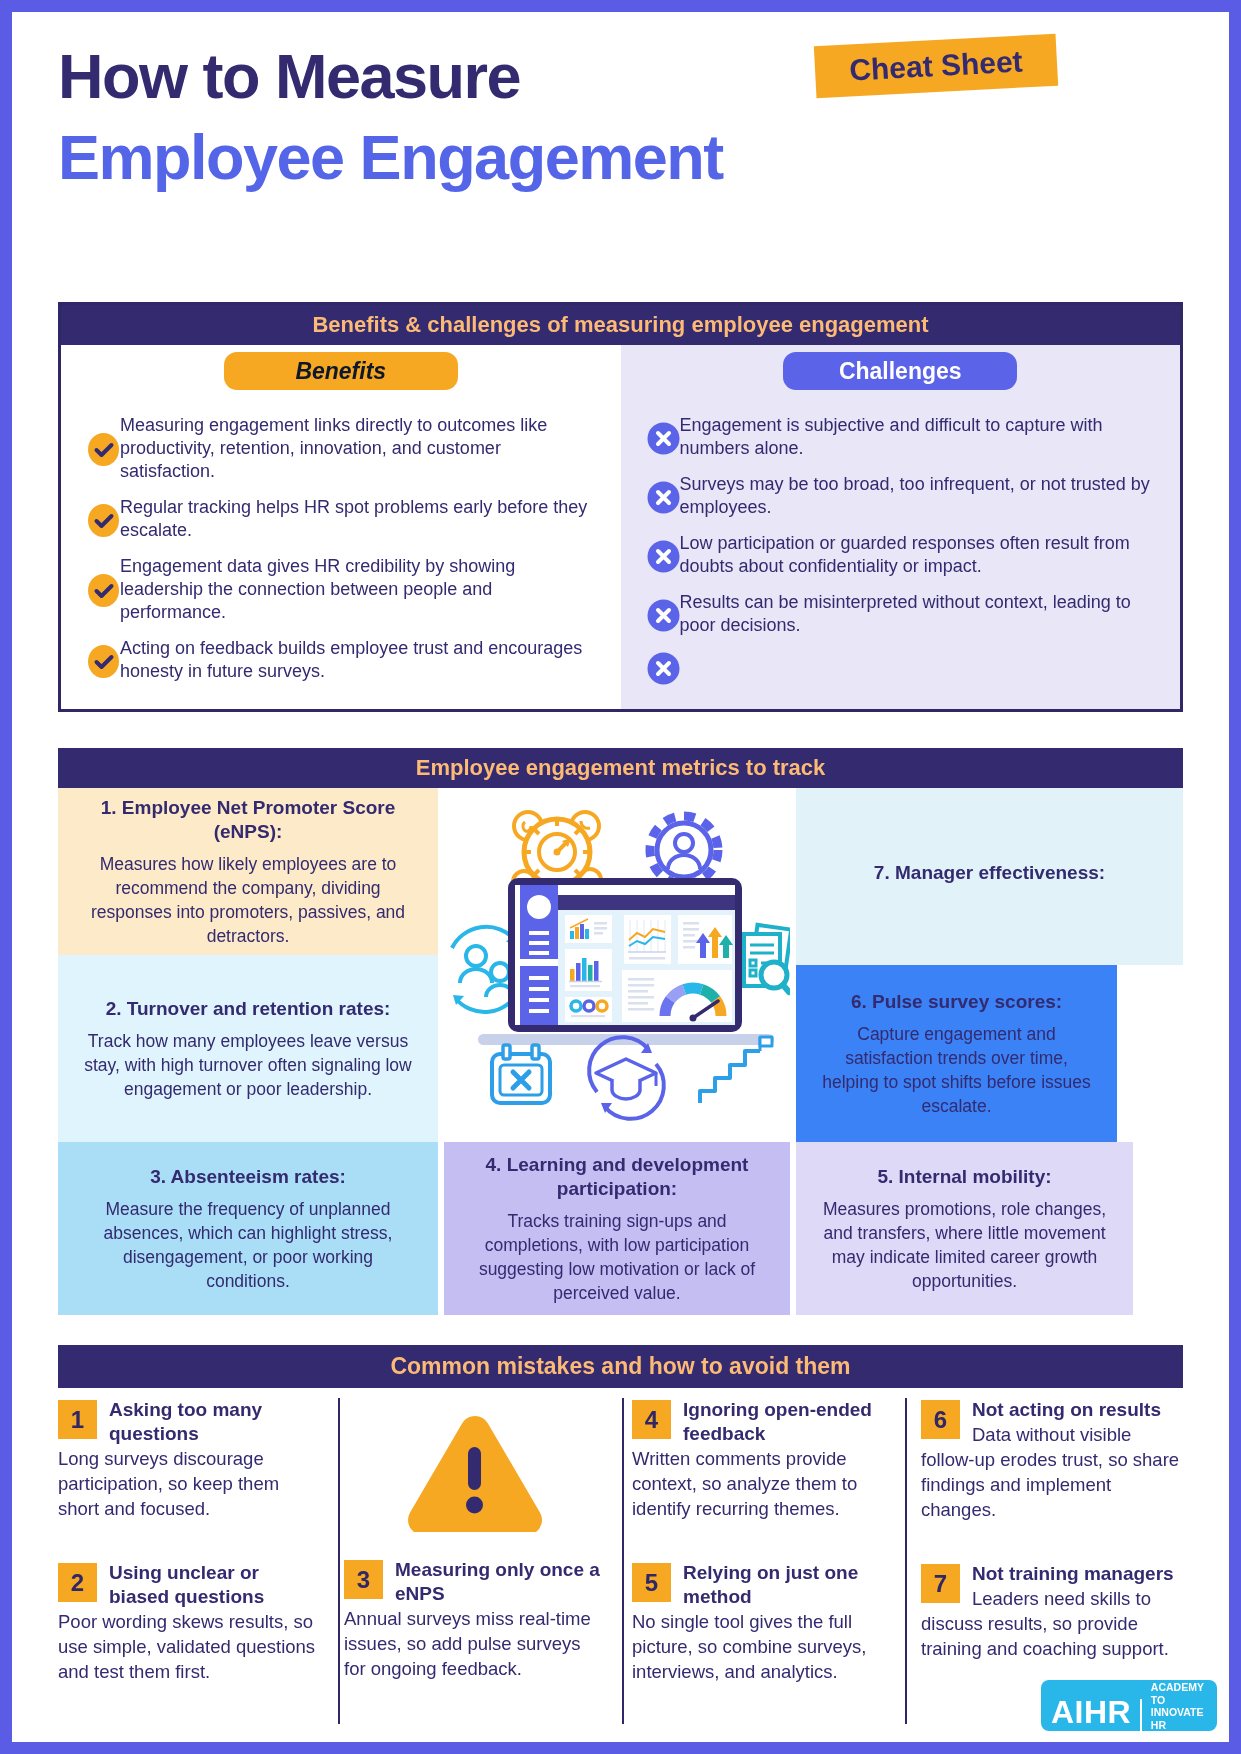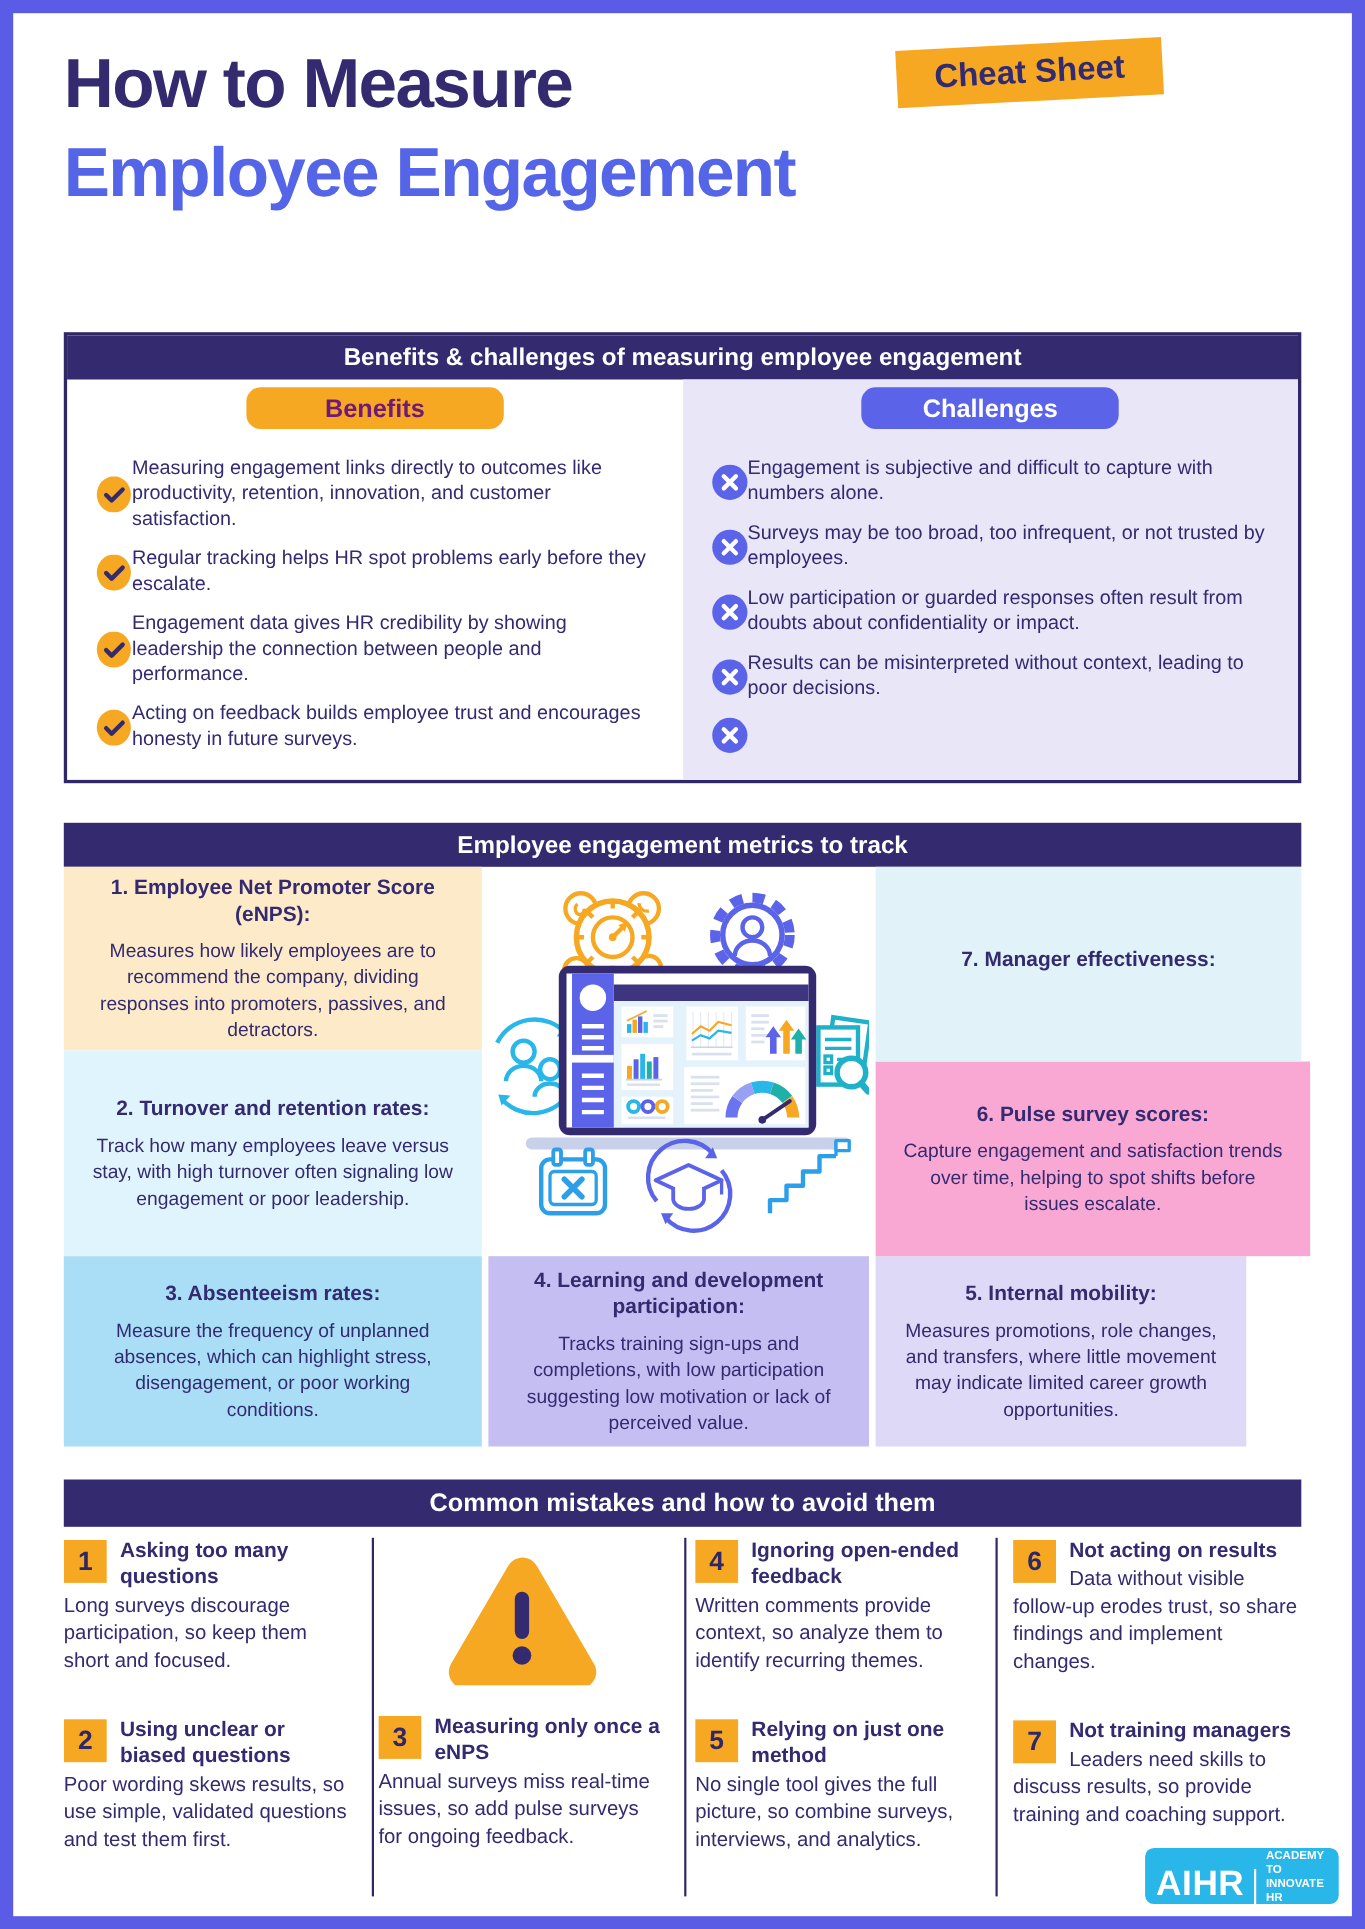--- a/index.html
+++ b/index.html
@@ -10,51 +10,51 @@
   
   .hdr-title{position:absolute;left:58px;top:36px;font-size:63px;font-weight:bold;
              line-height:81px;letter-spacing:-1.5px;margin:0;}
   .hdr-title .l1{display:block;color:#332a70;}
   .hdr-title .l2{display:block;color:#5465e8;}
   .cheat-badge{position:absolute;left:815px;top:40px;width:242px;height:52px;background:#f7a823;
                color:#332a70;font-weight:bold;font-size:30px;display:flex;align-items:center;
                justify-content:center;transform:rotate(-3deg);}
 
   
-  .sec-bar{background:#332a70;color:#ffffff;font-weight:bold;display:flex;align-items:center;
+  .sec-bar{background:#332a70;color:#fdba74;font-weight:bold;display:flex;align-items:center;
            justify-content:center;}
 
   
   #sec1{position:absolute;left:58px;top:302px;width:1125px;height:410px;border:3px solid #2f2766;
         box-sizing:border-box;background:#fff;}
   #sec1 .sec-bar{height:40px;font-size:22px;}
   .bc-body{display:flex;height:364px;}
   .bc-col{width:50%;box-sizing:border-box;padding-top:7px;}
   .bc-col.right{background:#e9e6f8;}
   .pill{width:234px;height:38px;border-radius:13px;margin:0 auto 24px;display:flex;
         align-items:center;justify-content:center;font-size:23px;font-weight:bold;}
-  .pill-benefits{background:#f7a823;color:#701a75;}
+  .pill-benefits{background:#f7a823;color:#0f172a;font-style:italic;}
   .pill-challenges{background:#5b63e8;color:#fff;}
   .bc-item{display:flex;align-items:center;gap:0;padding:0 26px;margin-bottom:13px;}
   .bc-icon{flex:0 0 33px;height:33px;margin-top:2px;}
   .bc-item p{margin:0;font-size:18px;line-height:23px;}
 
   
   #sec2{position:absolute;left:58px;top:748px;width:1125px;height:567px;}
   #sec2 .sec-bar{height:40px;font-size:22px;}
   .metric-box{position:absolute;box-sizing:border-box;text-align:center;display:flex;
               flex-direction:column;justify-content:center;padding:6px 24px;}
   .metric-box h3{margin:0 0 8px;font-size:19px;line-height:24px;}
   .metric-box p{margin:0;font-size:17.5px;line-height:24px;}
   .mb1{left:0;top:40px;width:380px;height:167px;background:#fdeac8;}
   .mb2{left:0;top:207px;width:380px;height:187px;background:#e0f4fd;}
   .mb3{left:0;top:394px;width:380px;height:173px;background:#a9def6;}
   .mb4{left:386px;top:394px;width:346px;height:173px;background:#c5bef2;padding:0 14px;}
   .mb5{left:738px;top:394px;width:337px;height:173px;background:#ded9f6;}
-  .mb6{left:738px;top:217px;width:395px;height:177px;background:#f9a8d4;}
+  .mb6{left:738px;top:217px;width:321px;height:177px;background:#3b82f6;}
   .mb7{left:738px;top:40px;width:387px;height:177px;background:#e1f3f9;}
   .illus{position:absolute;left:386px;top:40px;width:346px;height:354px;}
 
   
   #sec3{position:absolute;left:58px;top:1345px;width:1125px;height:352px;}
   #sec3 .sec-bar{height:43px;font-size:23px;}
   .mk-cols{display:flex;margin-top:10px;align-items:stretch;}
   .mk-col{box-sizing:border-box;padding-right:16px;}
   .mk-col.c1{width:282px;border-right:2px solid #2f2766;}
   .mk-col.c2{width:284px;border-right:2px solid #2f2766;padding-left:4px;}

